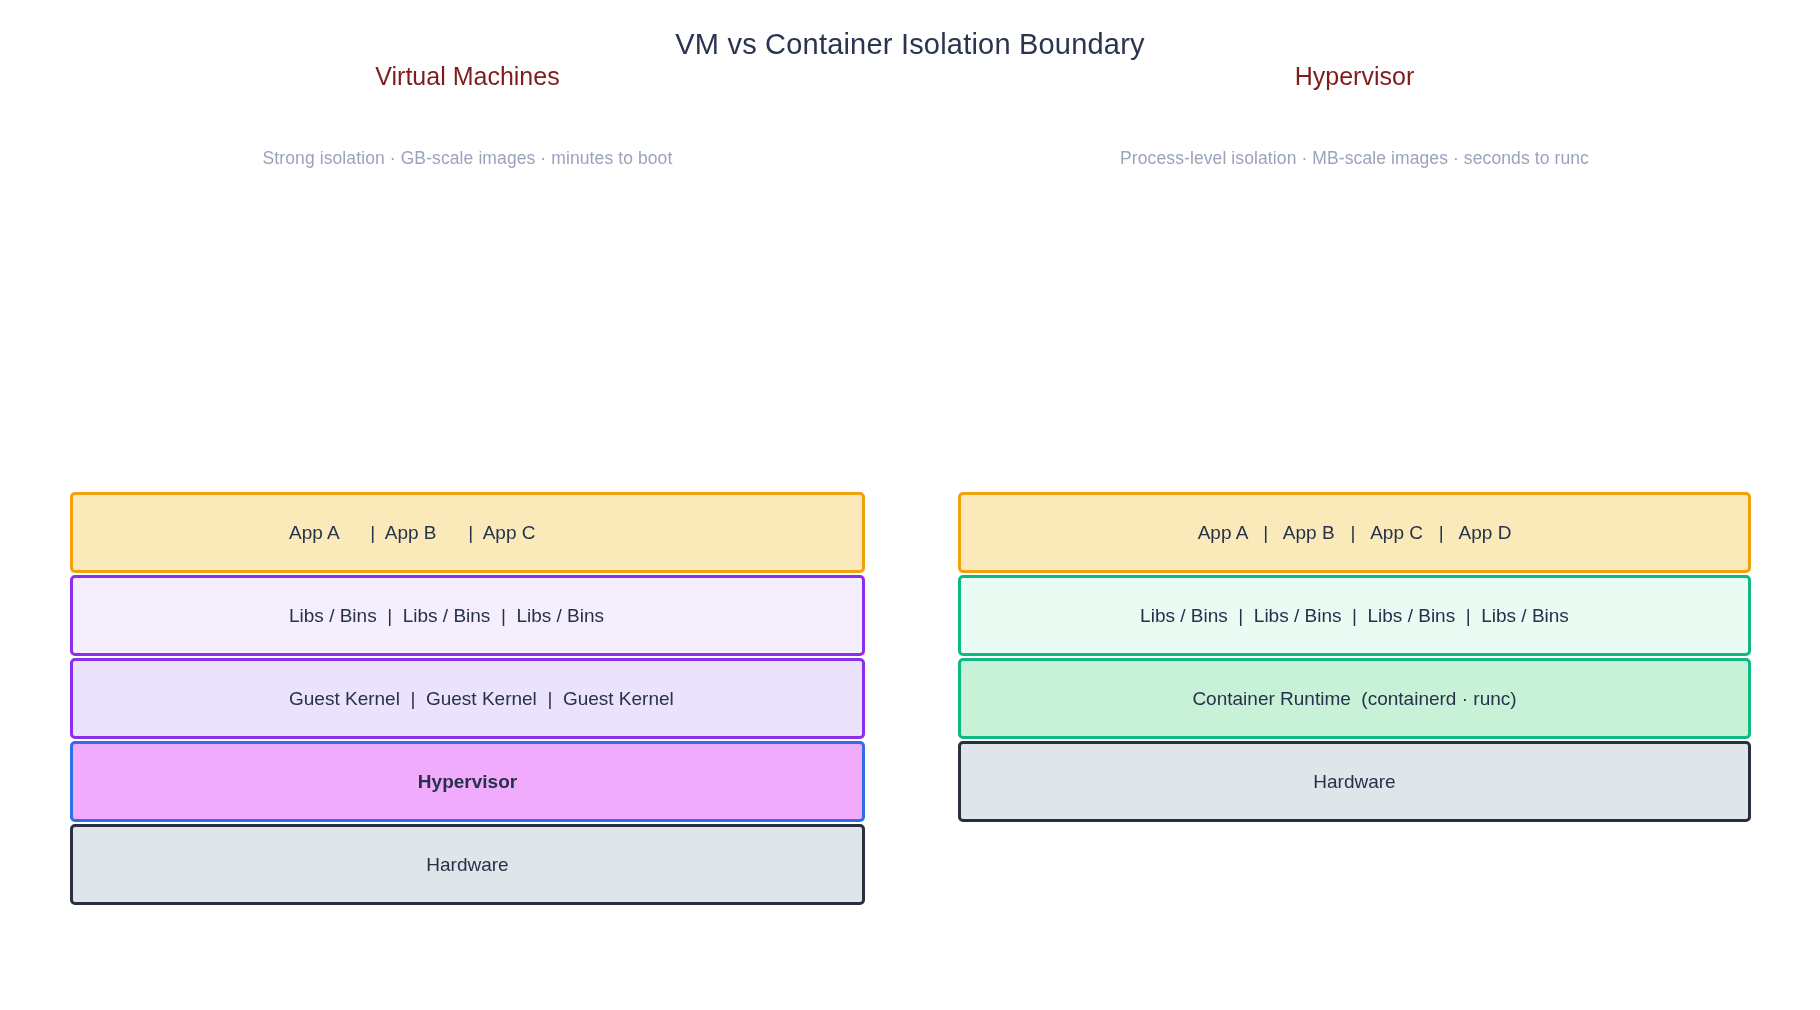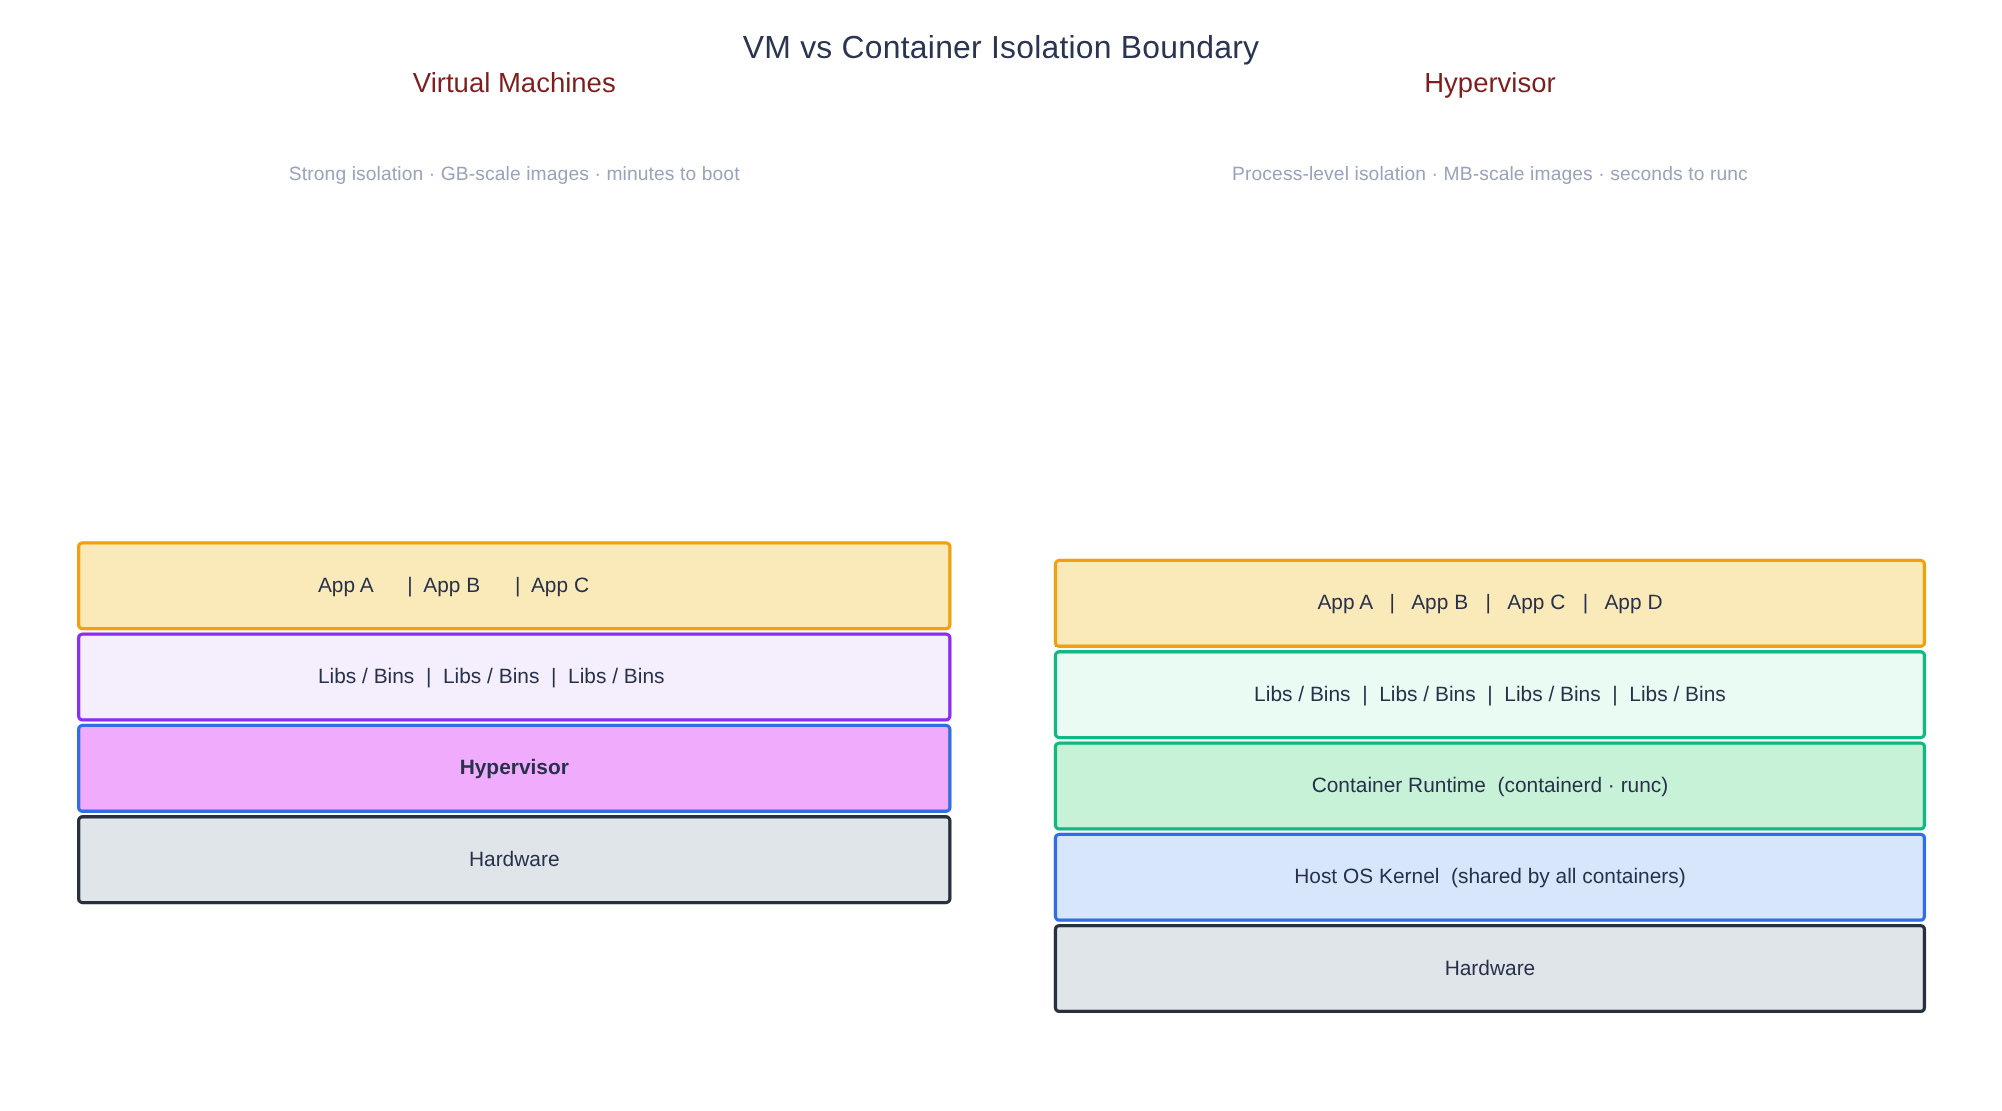--- a/index.html
+++ b/index.html
@@ -50,21 +50,21 @@
   }
   .col-sub.left  { left: 70px;  width: 795px; }
   .col-sub.right { left: 958px; width: 793px; }
 
   
   .stack {
     position: absolute;
     top: 492px;
   }
   .stack.left  { left: 70px;  width: 795px; }
-  .stack.right { left: 958px; width: 793px; margin-top: 16px; }
+  .stack.right { left: 958px; width: 793px; }
 
   .layer {
     position: relative;
     box-sizing: border-box;
     height: 81px;
     margin-bottom: 2px;
     border-radius: 5px;
     display: flex;
     align-items: center;
     justify-content: center;
@@ -119,20 +119,23 @@
 
 <div class="annotation kernels-vm">3 kernels</div>
 
 <div class="stack left">
   <div class="layer app offset-left">
     <span class="layer-text">App A      |  App B      |  App C</span>
   </div>
   <div class="layer libs-vm offset-left">
     <span class="layer-text">Libs / Bins  |  Libs / Bins  |  Libs / Bins</span>
   </div>
+  <div class="layer kernel-vm offset-left">
+    <span class="layer-text">Guest Kernel  |  Guest Kernel  |  Guest Kernel</span>
+  </div>
   <div class="layer hypervisor">
     <span class="layer-text">Hypervisor</span>
   </div>
   <div class="layer hardware">
     <span class="layer-text">Hardware</span>
   </div>
 </div>
 
 <div class="col-title right">Hypervisor</div>
 <div class="col-sub right">Process-level isolation · MB-scale images · seconds to runc</div>
@@ -142,19 +145,16 @@
 <div class="stack right">
   <div class="layer app">
     <span class="layer-text">App A   |   App B   |   App C   |   App D</span>
   </div>
   <div class="layer libs-ctr">
     <span class="layer-text">Libs / Bins  |  Libs / Bins  |  Libs / Bins  |  Libs / Bins</span>
   </div>
   <div class="layer runtime">
     <span class="layer-text">Container Runtime  (containerd · runc)</span>
   </div>
-  <div class="layer hostkernel">
-    <span class="layer-text">Host OS Kernel  (shared by all containers)</span>
-  </div>
   <div class="layer hardware">
     <span class="layer-text">Hardware</span>
   </div>
 </div>
 
 </body></html>

